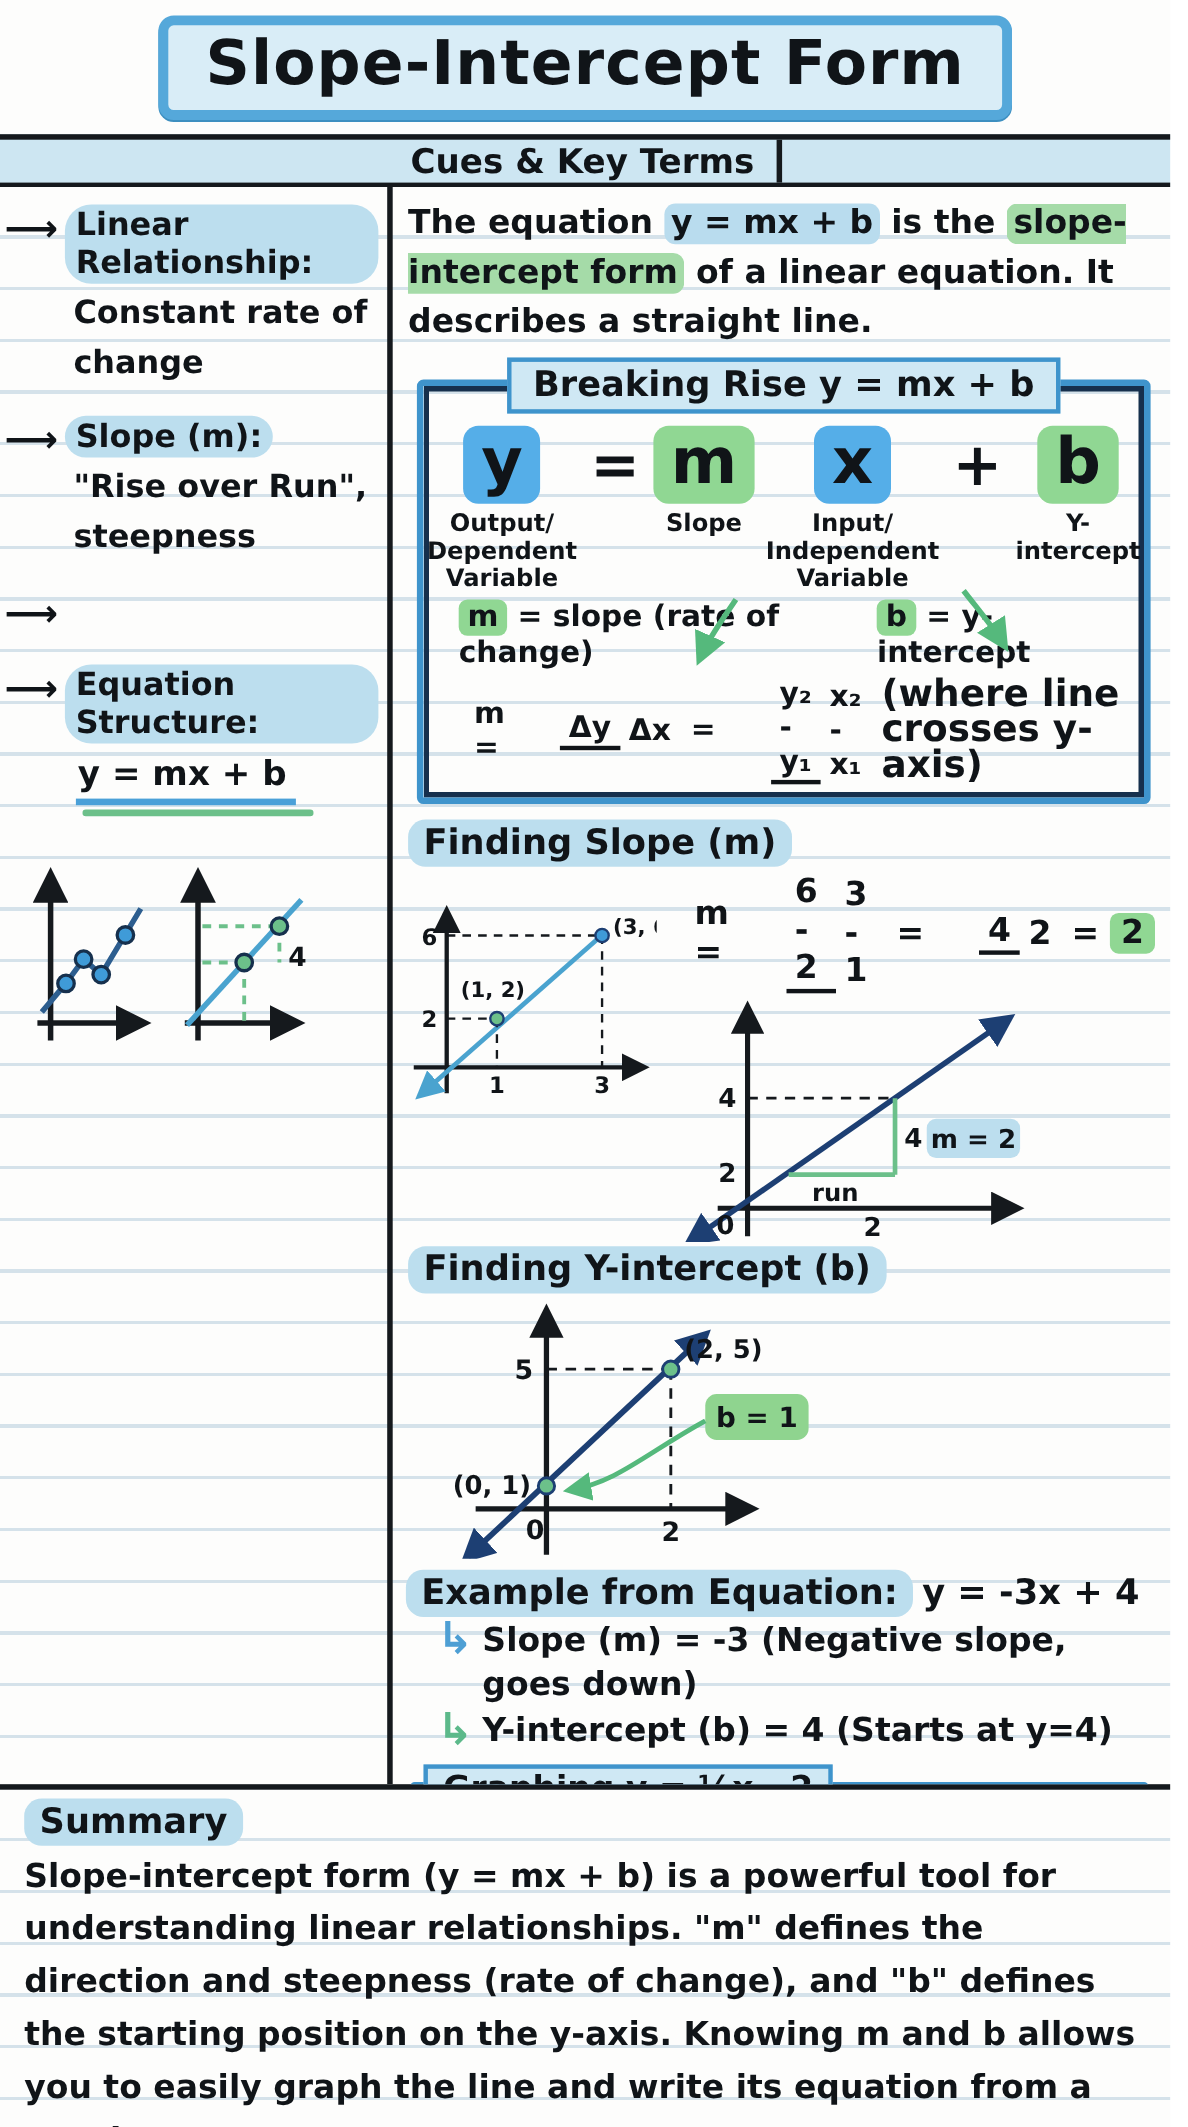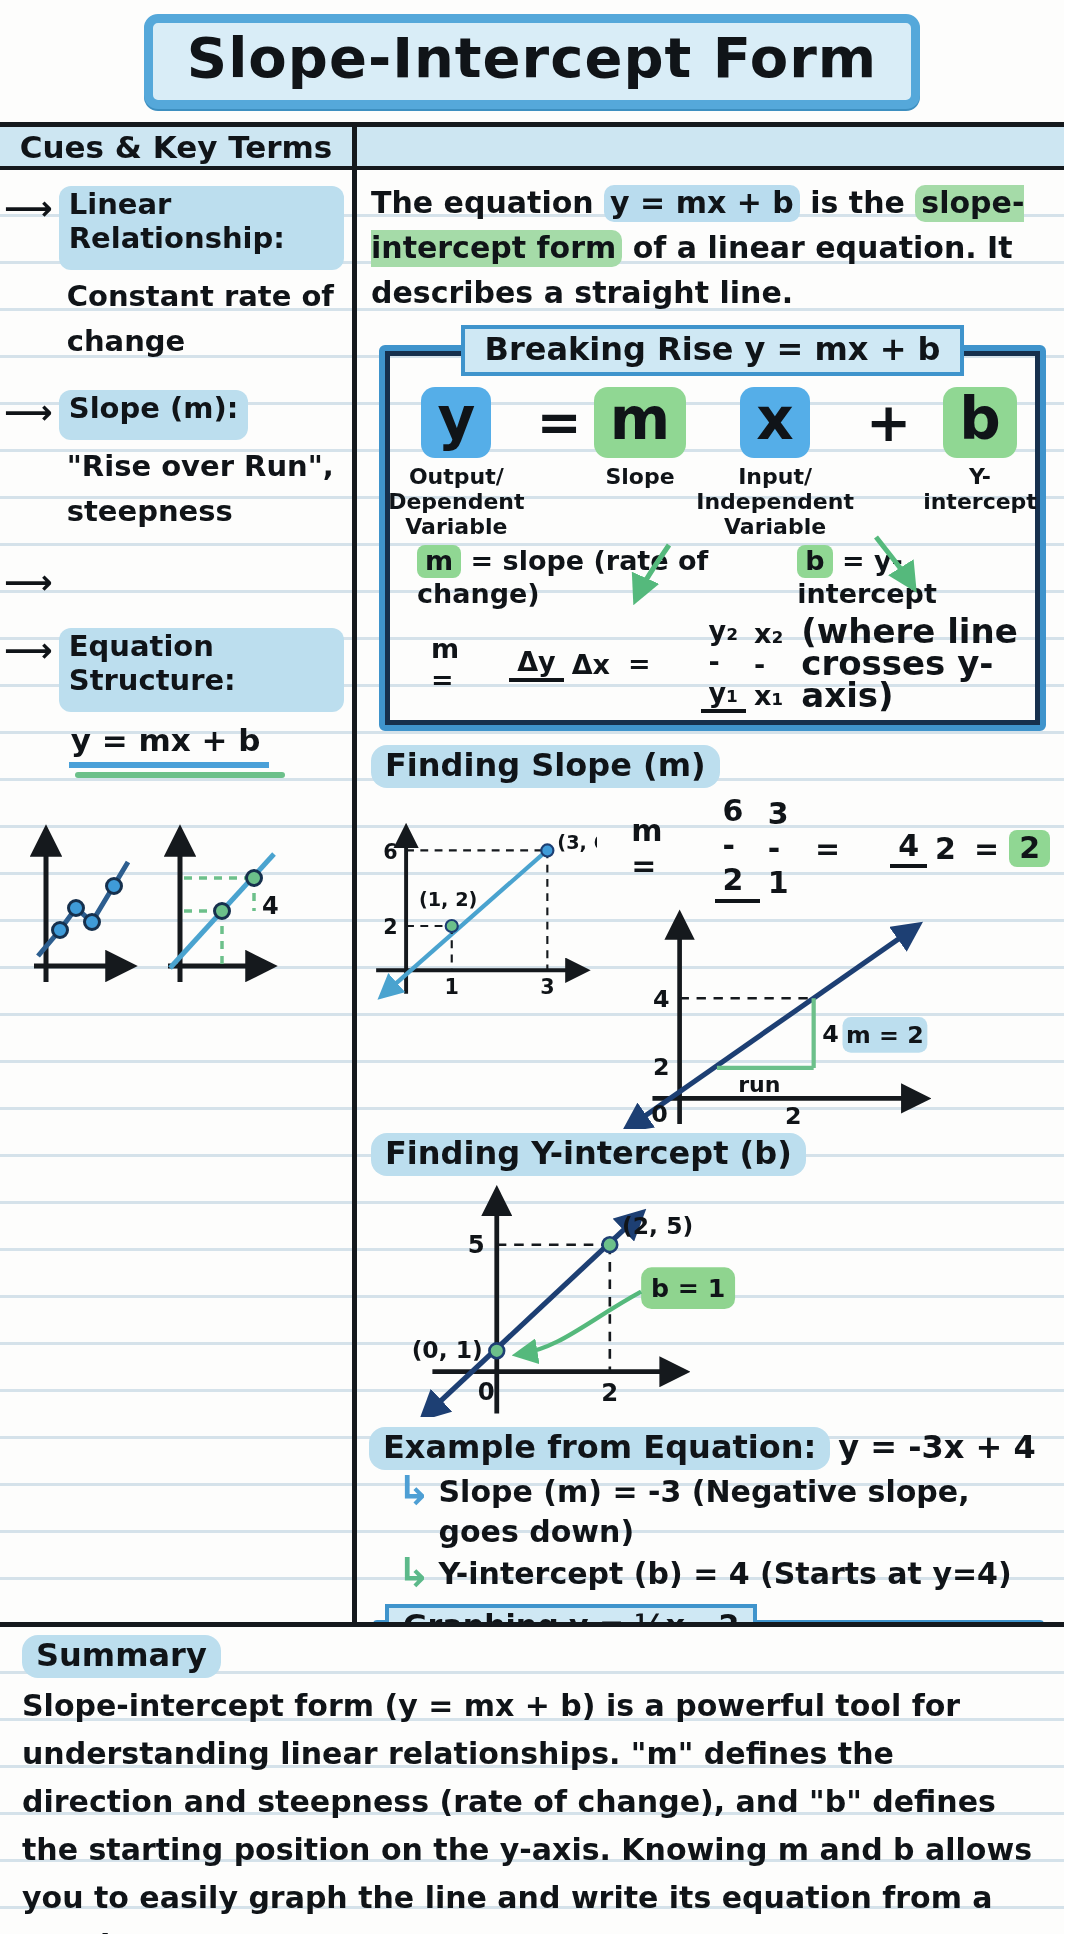--- a/index.html
+++ b/index.html
@@ -5,36 +5,36 @@
   * { margin:0; padding:0; box-sizing:border-box; }
   body { font-family:"DejaVu Sans","Liberation Sans",sans-serif; background:#ffffff; }
   .page { width:1064px; height:1934px; background:#fdfdfc; overflow:hidden; position:relative; font-weight:700; color:#101418; }
 
   
   .title-wrap { height:122px; display:flex; align-items:center; justify-content:center; }
   .title-box { border:9px solid #55a8da; background:#d9edf7; border-radius:14px; padding:2px 34px 10px; box-shadow:0 2px 0 #3d8fc0; }
   .title-box span { font-size:56px; letter-spacing:1px; }
 
   
-  .header-row { display:flex; height:48px; background:#cde6f2; border-top:5px solid #15191d; border-bottom:4px solid #15191d; }
+  .header-row { display:flex; height:48px; background:#cde6f2; border-top:5px solid #15191d; border-bottom:4px solid #15191d;justify-content:center; }
   .hcell { display:flex; align-items:center; justify-content:center; font-size:31px; }
   .hcell.left  { width:357px; border-right:5px solid #15191d; }
   .hcell.right { flex:1; }
 
   
   .ruled { background-image:repeating-linear-gradient(to bottom, transparent 0px, transparent 44px, #d5e2ea 44px, #d5e2ea 47px); }
 
   
   .main { display:flex; height:1452px; overflow:hidden; }
   .col-left  { width:357px; border-right:5px solid #15191d; padding:16px 8px 0 4px; overflow:hidden; }
   .col-right { flex:1; padding:8px 14px 16px 12px; overflow:hidden; }
 
   .cue { display:flex; margin-bottom:26px; }
   .cue-arrow { font-size:34px; margin:2px 6px 0 0; flex:none; }
-  .cue-term { display:inline-block; background:#bcdeee; border-radius:12px; padding:1px 10px 15px; font-size:29px; }
+  .cue-term { display:inline-block; background:#bcdeee; border-radius:24px; padding:1px 10px 3px; font-size:29px; }
   .cue-desc { font-size:29px; line-height:45px; margin:4px 0 0 8px; white-space:pre-line; }
   .cue-eq { font-size:31px; margin:10px 0 0 10px; }
   .cue-eq .eqtxt { display:inline-block; border-bottom:6px solid #4aa0d8; padding:0 8px 4px 2px; }
   .green-line { height:6px; width:210px; background:#6cc08a; border-radius:4px; margin:4px 0 0 6px; }
   .cue-graphs { display:flex; gap:14px; margin:40px 0 0 22px; }
 
   .pill { display:inline-block; background:#bcdeee; border-radius:16px; padding:1px 14px 4px; font-size:32px; }
 
   
   .intro { font-size:30px; line-height:45px; margin:2px 0 10px 2px; }

